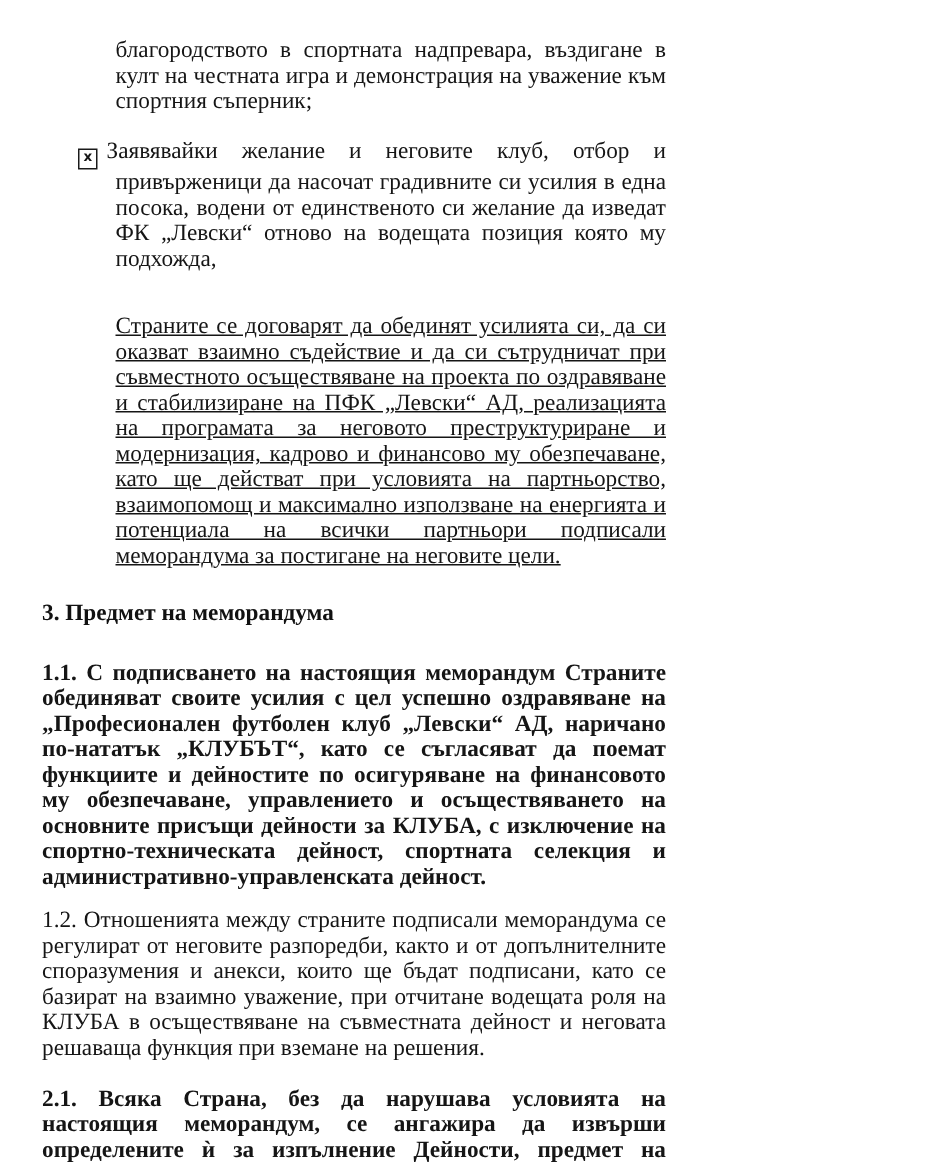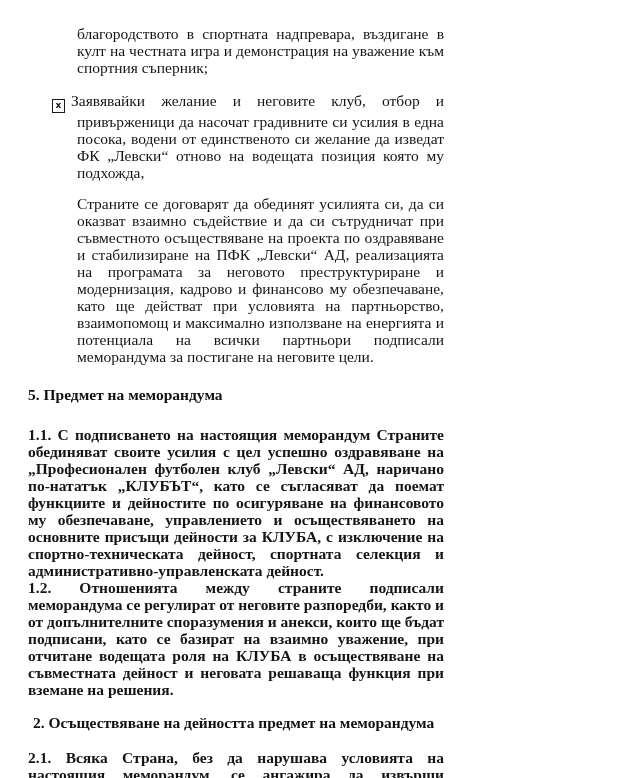--- a/index.html
+++ b/index.html
@@ -51,53 +51,53 @@
     line-height: 11px;
     text-align: center;
     text-indent: 0;
     vertical-align: -2px;
     margin-right: 6px;
   }
   .lead-line {
     margin-top: 16px;
   }
   .agreement-para {
-    margin-top: 14px;
+    margin-top: 28px;
+    text-decoration: underline;
   }
   .section-heading {
     margin: 21px 0 0 0;
     font-size: 15.5px;
     line-height: 18px;
     font-weight: bold;
     text-align: left;
     color: #111111;
   }
   .section-heading.indent-slight {
     margin-left: 5px;
     margin-top: 16px;
   }
   .clause-1-1 { margin-top: 22px; font-weight: bold; }
-  .clause-1-2 { margin-top: 0; font-weight: bold; }
+  .clause-1-2 { margin-top: 12px; }
   .clause-2-1 { margin-top: 17px; font-weight: bold; }
 </style>
 </head>
 <body>
 
 <div class="page">
 
   <p class="para indent">благородството в спортната надпревара, въздигане в култ на честната игра и демонстрация на уважение към спортния съперник;</p>
 
   <p class="bullet-para"><span class="bullet-box">x</span><span>Заявявайки желание и неговите клуб, отбор и привърженици да насочат градивните си усилия в една посока, водени от единственото си желание да изведат ФК „Левски“ отново на водещата позиция която му подхожда,</span></p>
 
 
   <p class="para indent agreement-para">Страните се договарят да обединят усилията си, да си оказват взаимно съдействие и да си сътрудничат при съвместното осъществяване на проекта по оздравяване и стабилизиране на ПФК „Левски“ АД, реализацията на програмата за неговото преструктуриране и модернизация, кадрово и финансово му обезпечаване, като ще действат при условията на партньорство, взаимопомощ и максимално използване на енергията и потенциала на всички партньори подписали меморандума за постигане на неговите цели.</p>
 
-  <h2 class="section-heading">5. Предмет на меморандума</h2>
+  <h2 class="section-heading">3. Предмет на меморандума</h2>
 
   <p class="para clause-1-1">1.1. С подписването на настоящия меморандум Страните обединяват своите усилия с цел успешно оздравяване на „Професионален футболен клуб „Левски“ АД, наричано по-нататък „КЛУБЪТ“, като се съгласяват да поемат функциите и дейностите по осигуряване на финансовото му обезпечаване, управлението и осъществяването на основните присъщи дейности за КЛУБА, с изключение на спортно-техническата дейност, спортната селекция и административно-управленската дейност.</p>
 
   <p class="para clause-1-2">1.2. Отношенията между страните подписали меморандума се регулират от неговите разпоредби, както и от допълнителните споразумения и анекси, които ще бъдат подписани, като се базират на взаимно уважение, при отчитане водещата роля на КЛУБА в осъществяване на съвместната дейност и неговата решаваща функция при вземане на решения.</p>
 
-  <h2 class="section-heading indent-slight">2. Осъществяване на дейността предмет на меморандума</h2>
 
   <p class="para clause-2-1">2.1. Всяка Страна, без да нарушава условията на настоящия меморандум, се ангажира да извърши определените ѝ за изпълнение Дейности, предмет на допълнително споразумение и ще носи отговорност за своята част от Дейностите, като поема върху себе си (доколкото това е възможно) всички технически, търговски, финансови и юридически рискове.</p>
 
 </div>
 
 </body></html>

